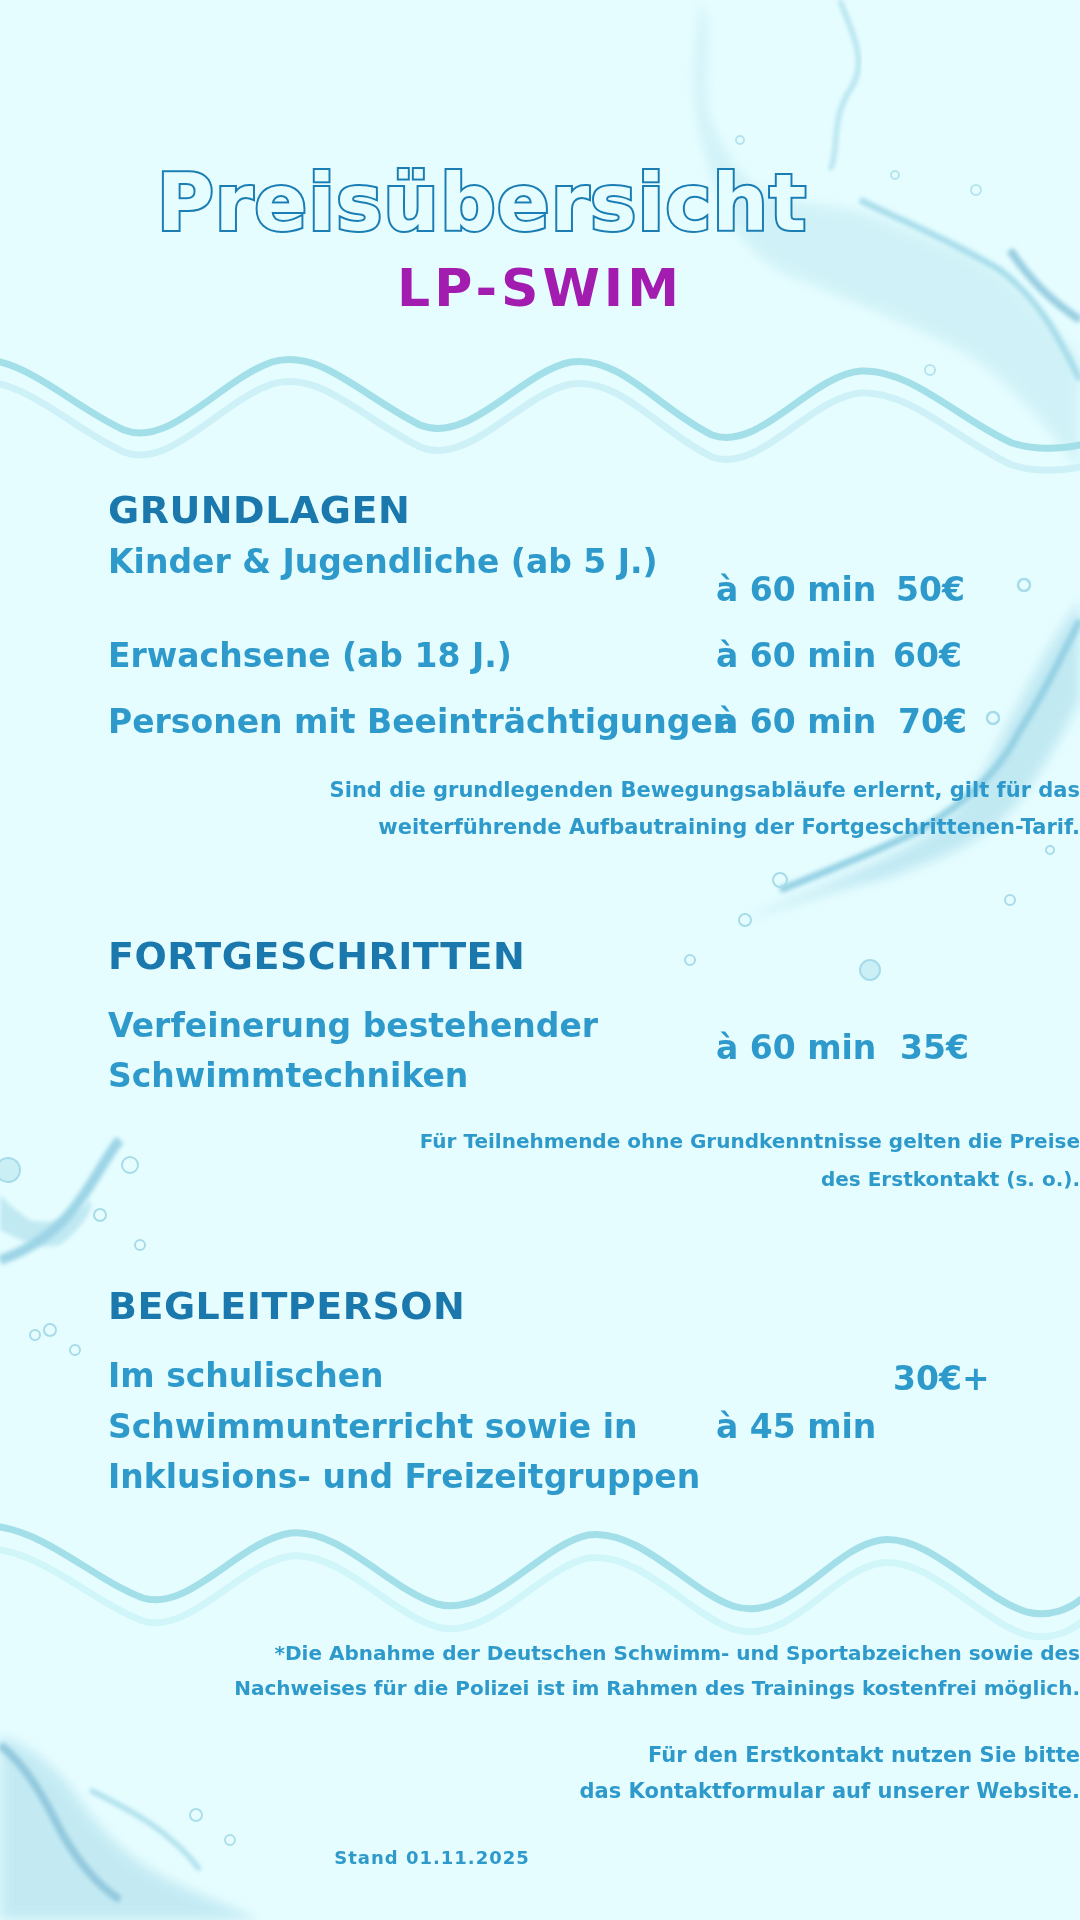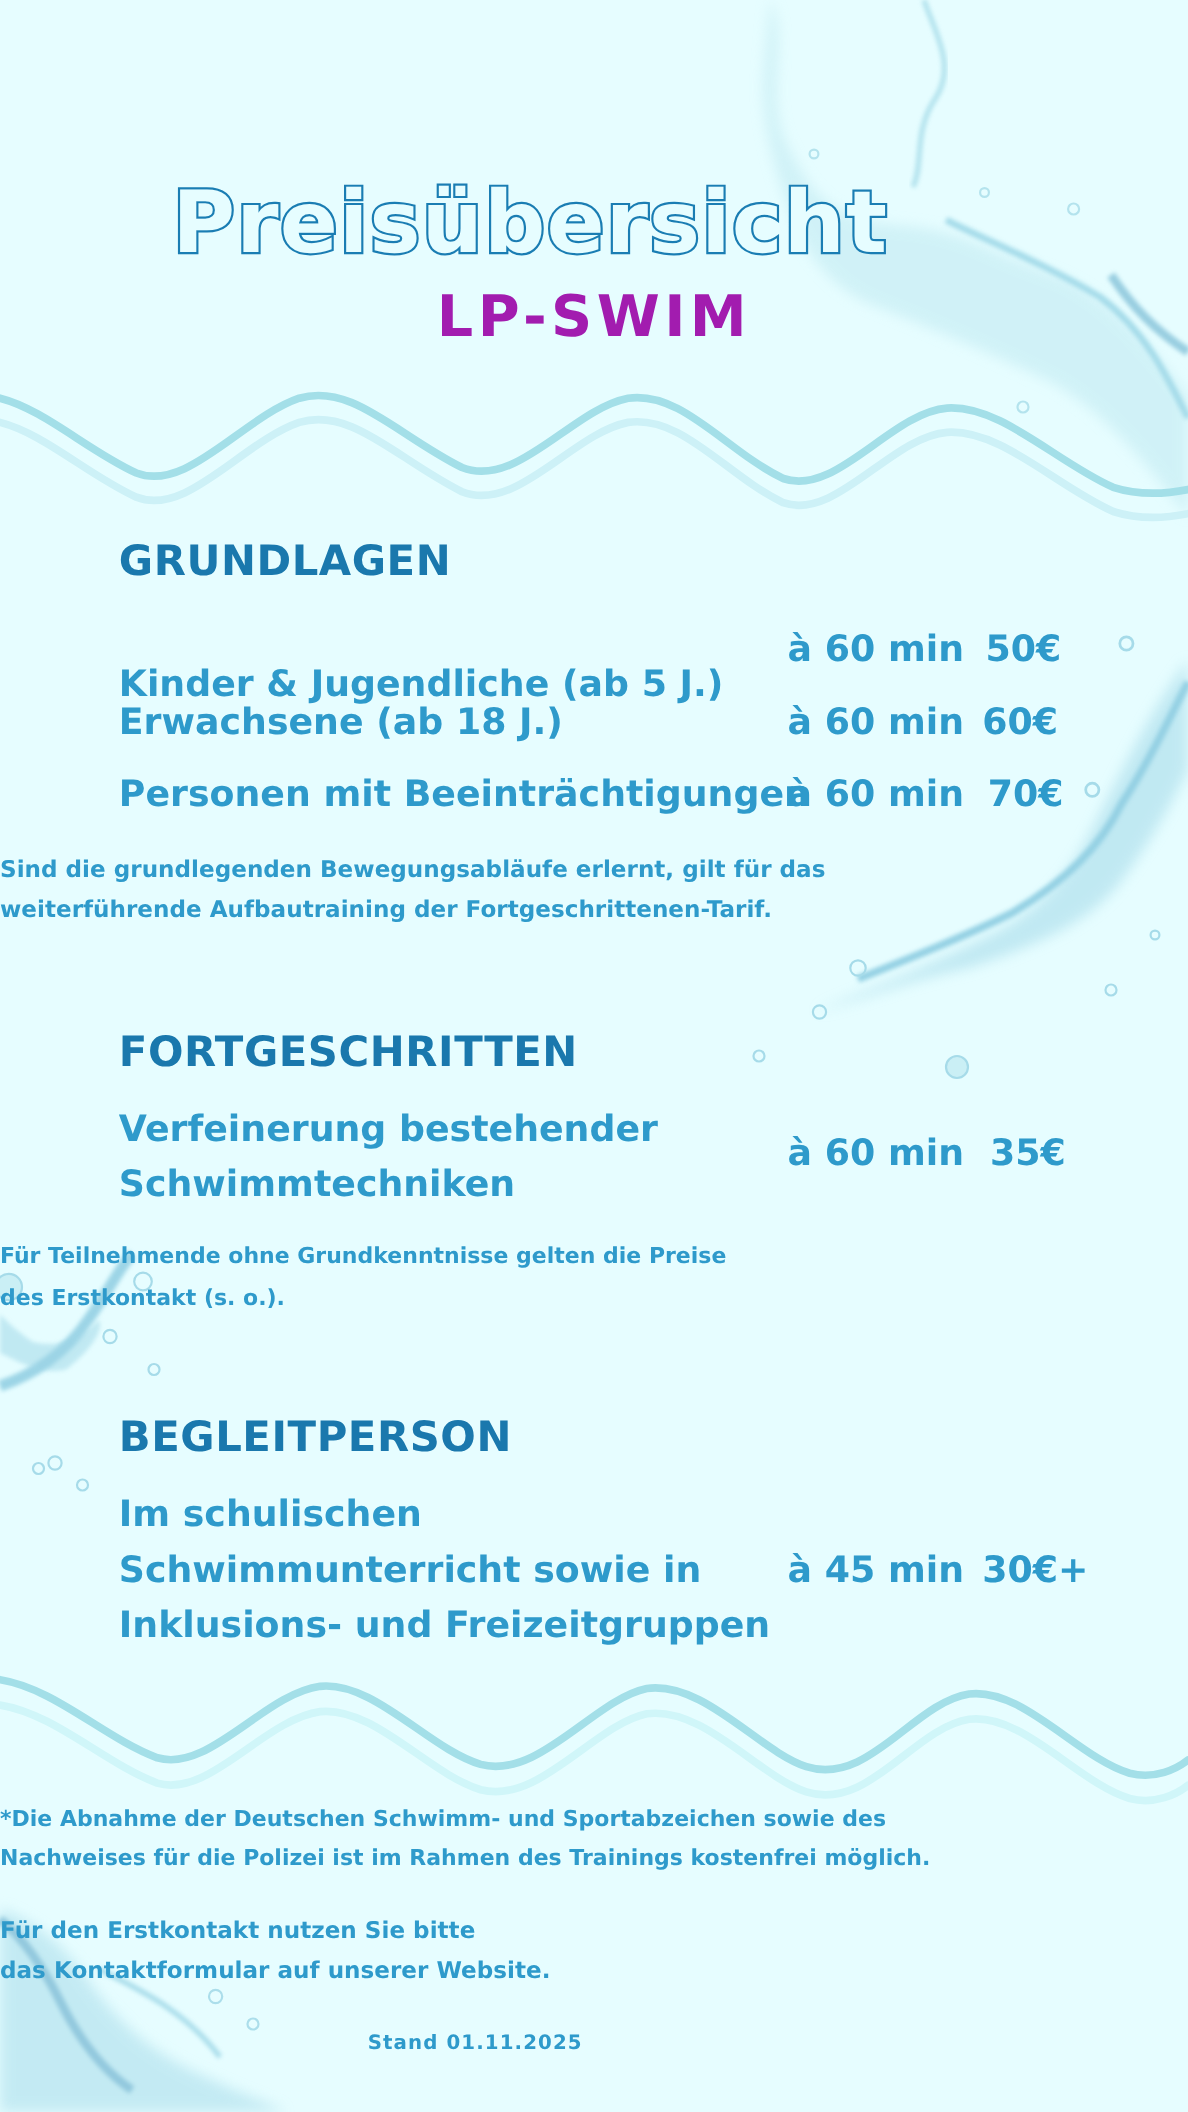--- a/index.html
+++ b/index.html
@@ -23,21 +23,21 @@
   .section-title {
     left:108px; font-weight:bold; font-size:38px; color:#1a78ad; letter-spacing:0.5px;
   }
   .row-label, .row-dur, .row-price {
     font-size:33px; font-weight:bold; color:#2e9acb; line-height:50px;
   }
   .row-label { left:108px; white-space:nowrap; }
   .row-dur { left:716px; white-space:nowrap; }
   .row-price { white-space:nowrap; }
   .note {
-    left:0; width:1080px; text-align:left; font-size:21px; color:#2e9acb;
+    left:0; width:1080px; text-align:right; font-size:21px; color:#2e9acb;
     line-height:37px; font-weight:bold;
   }
   .note.small { font-size:20px; line-height:36px; }
   .contact { font-size:21px; line-height:36px; color:#2e9acb; font-weight:bold; }
   .stand { left:0; width:864px; text-align:center; top:1847px; font-size:18px; color:#2e9acb; font-weight:bold; letter-spacing:1px; }
 </style>
 </head>
 <body>
 
 <svg class="deco" viewBox="0 0 1080 1920" xmlns="http://www.w3.org/2000/svg">
@@ -103,21 +103,21 @@
     <path d="M0 1527 C50 1535 95 1580 143 1598 C190 1612 240 1540 291 1533 C340 1528 390 1590 437 1604 C490 1618 540 1545 588 1535 C640 1528 690 1592 733 1606 C790 1624 830 1548 881 1540 C930 1534 980 1598 1027 1612 C1050 1618 1070 1608 1080 1600" stroke="#a3dfe8" stroke-width="7" fill="none" stroke-linecap="round"></path>
     <path d="M0 1550 C50 1558 95 1603 143 1621 C190 1635 240 1563 291 1556 C340 1551 390 1613 437 1627 C490 1641 540 1568 588 1558 C640 1551 690 1615 733 1629 C790 1647 830 1571 881 1563 C930 1557 980 1621 1027 1635 C1050 1641 1070 1631 1080 1623" stroke="#d0f6f9" stroke-width="7" fill="none" stroke-linecap="round"></path>
   </g>
 </svg>
 
 <div class="abs title">Preisübersicht</div>
 <div class="abs subtitle">LP-SWIM</div>
 
 <div class="abs section-title" style="top:488px;">GRUNDLAGEN</div>
 
-<div class="abs row-label" style="top:597px;">Kinder &amp; Jugendliche (ab 5 J.)</div>
+<div class="abs row-label" style="top:537px;">Kinder &amp; Jugendliche (ab 5 J.)</div>
 <div class="abs row-dur" style="top:565px;">à 60 min</div>
 <div class="abs row-price" style="top:565px; left:896px;">50€</div>
 
 <div class="abs row-label" style="top:631px;">Erwachsene (ab 18 J.)</div>
 <div class="abs row-dur" style="top:631px;">à 60 min</div>
 <div class="abs row-price" style="top:631px; left:893px;">60€</div>
 
 <div class="abs row-label" style="top:697px;">Personen mit Beeinträchtigungen</div>
 <div class="abs row-dur" style="top:697px;">à 60 min</div>
 <div class="abs row-price" style="top:697px; left:898px;">70€</div>
@@ -134,21 +134,21 @@
 
 <div class="abs note small" style="top:1123px;">Für Teilnehmende ohne Grundkenntnisse gelten die Preise</div>
 <div class="abs note small" style="top:1161px;">des Erstkontakt (s. o.).</div>
 
 <div class="abs section-title" style="top:1284px;">BEGLEITPERSON</div>
 
 <div class="abs row-label" style="top:1351px;">Im schulischen</div>
 <div class="abs row-label" style="top:1402px;">Schwimmunterricht sowie in</div>
 <div class="abs row-label" style="top:1452px;">Inklusions- und Freizeitgruppen</div>
 <div class="abs row-dur" style="top:1402px;text-align:center;">à 45 min</div>
-<div class="abs row-price" style="top:1402px; left:893px;">30€+</div>
+<div class="abs row-price" style="top:1354px; left:893px;">30€+</div>
 
 <div class="abs note small" style="top:1635px;">*Die Abnahme der Deutschen Schwimm- und Sportabzeichen sowie des</div>
 <div class="abs note small" style="top:1670px;">Nachweises für die Polizei ist im Rahmen des Trainings kostenfrei möglich.</div>
 
 <div class="abs note contact" style="top:1737px;">Für den Erstkontakt nutzen Sie bitte</div>
 <div class="abs note contact" style="top:1773px;">das Kontaktformular auf unserer Website.</div>
 
 <div class="abs stand">Stand 01.11.2025</div>
 
 </body></html>

